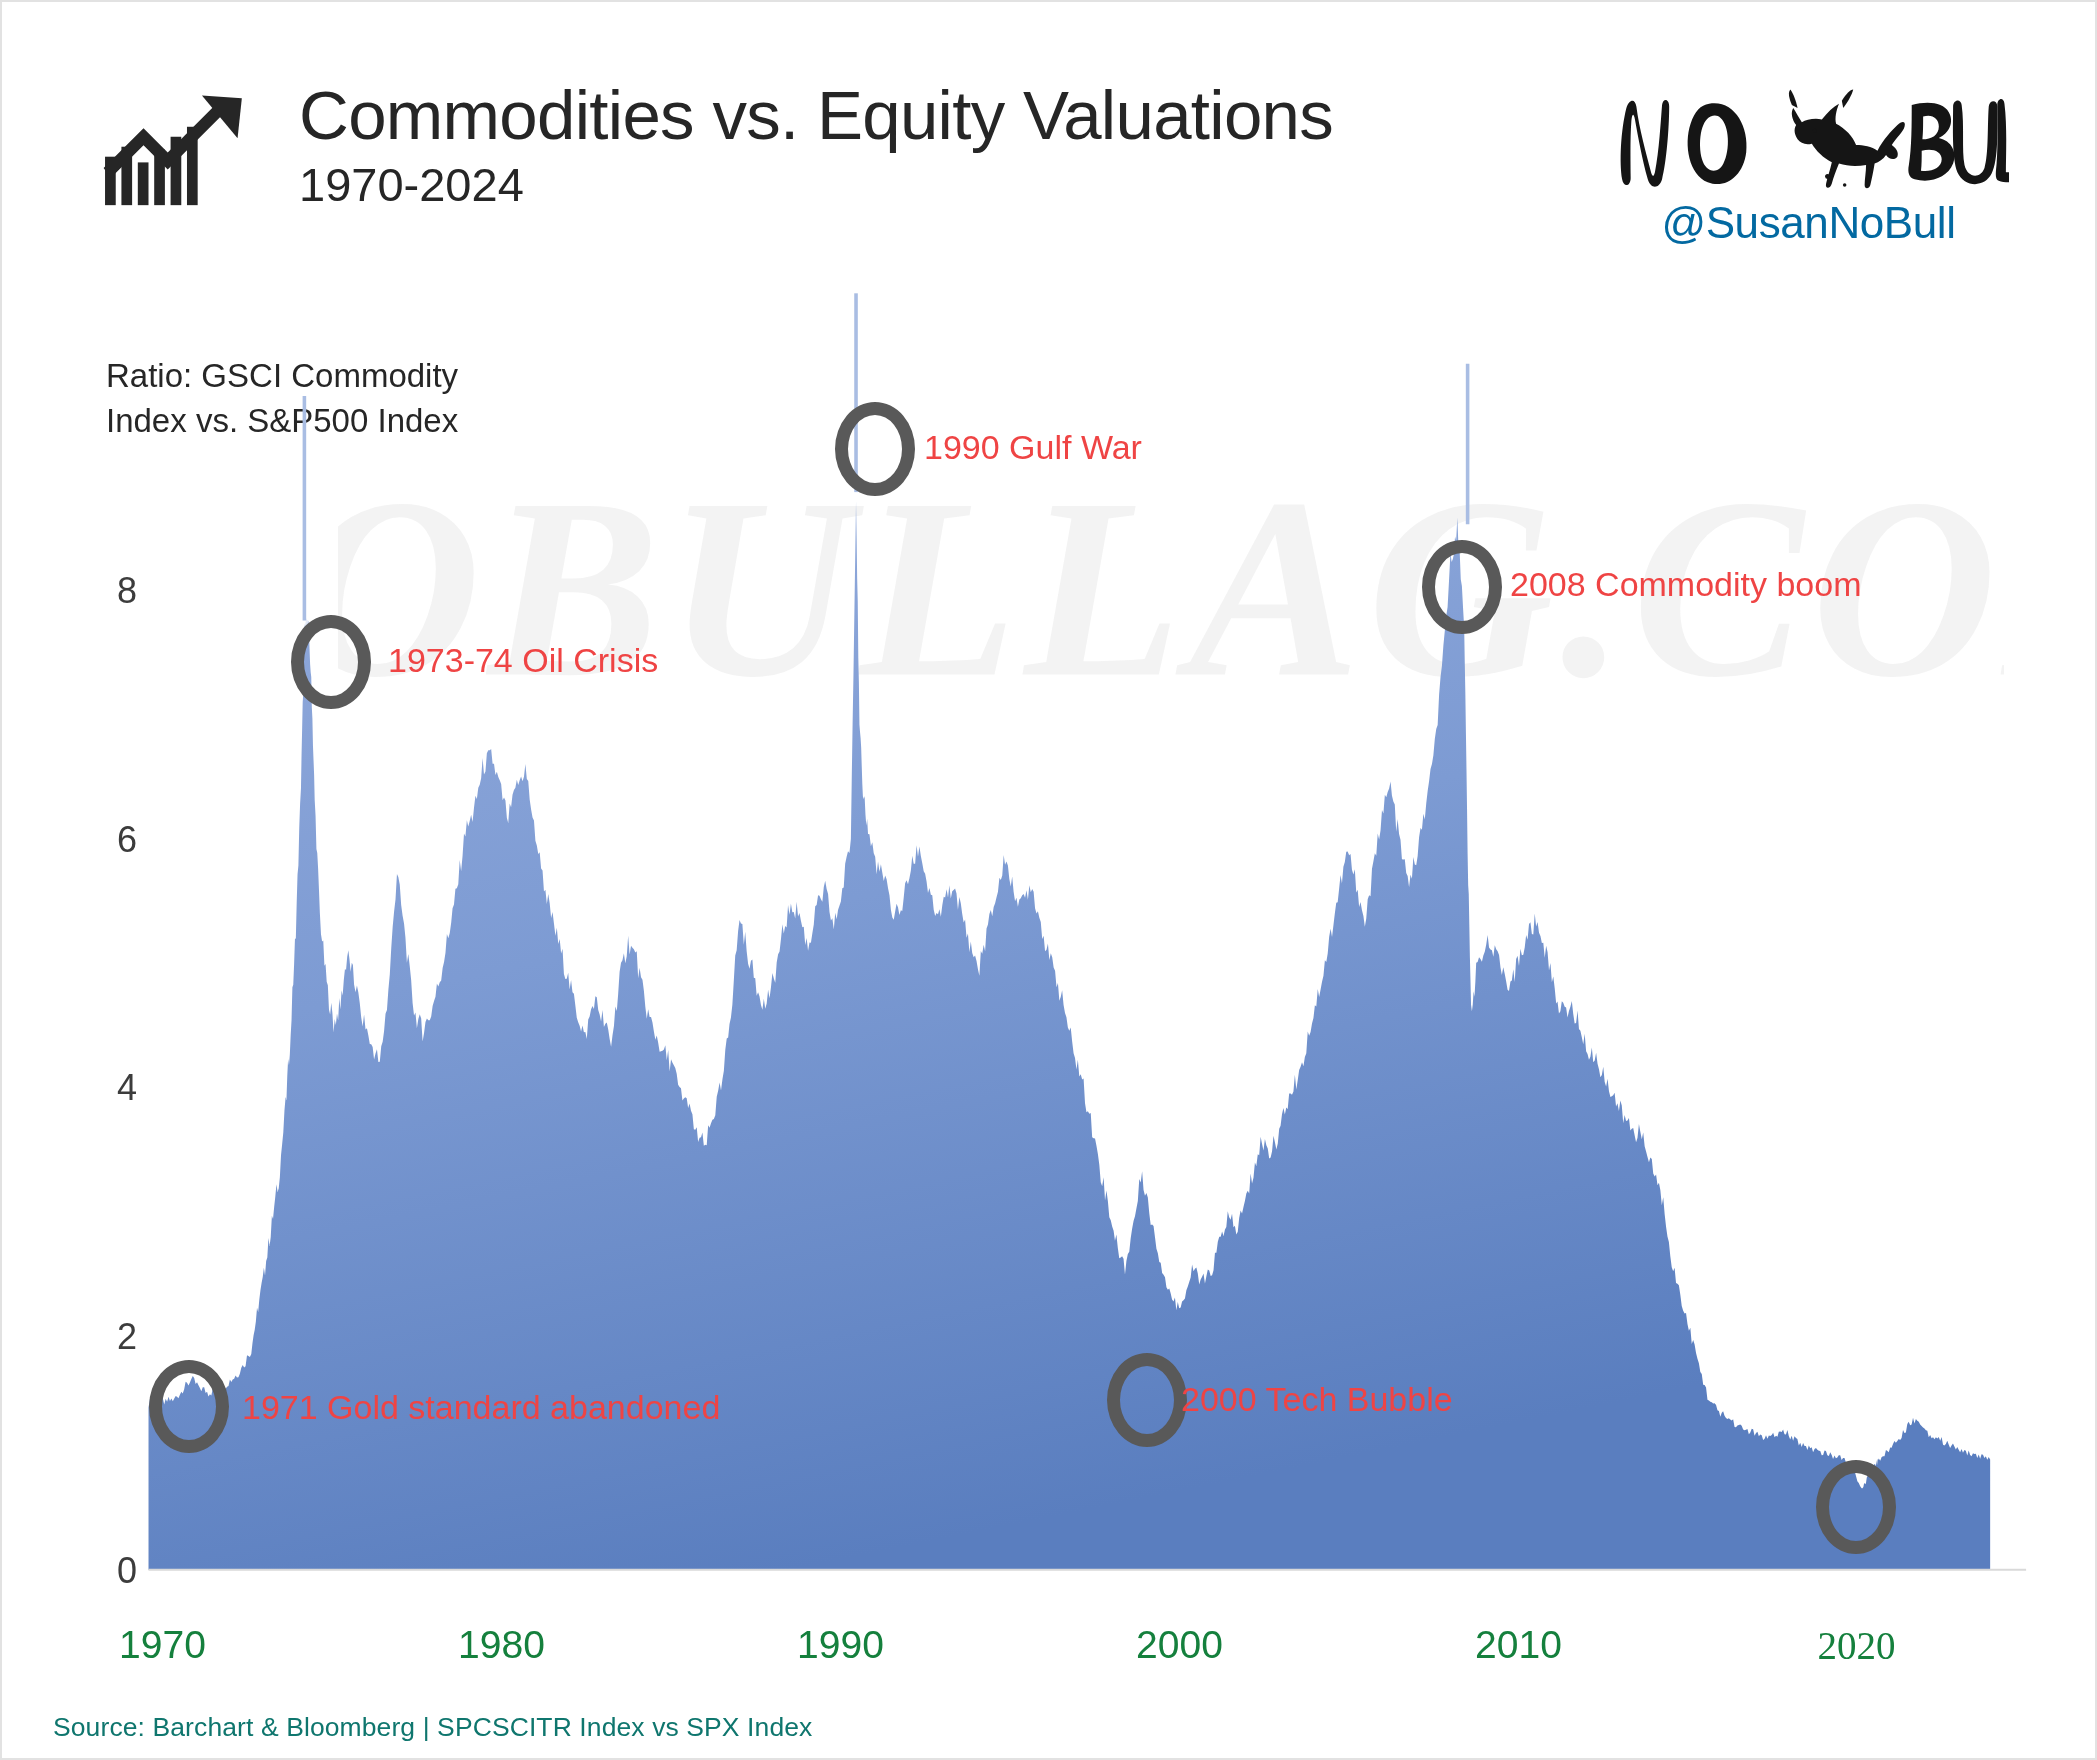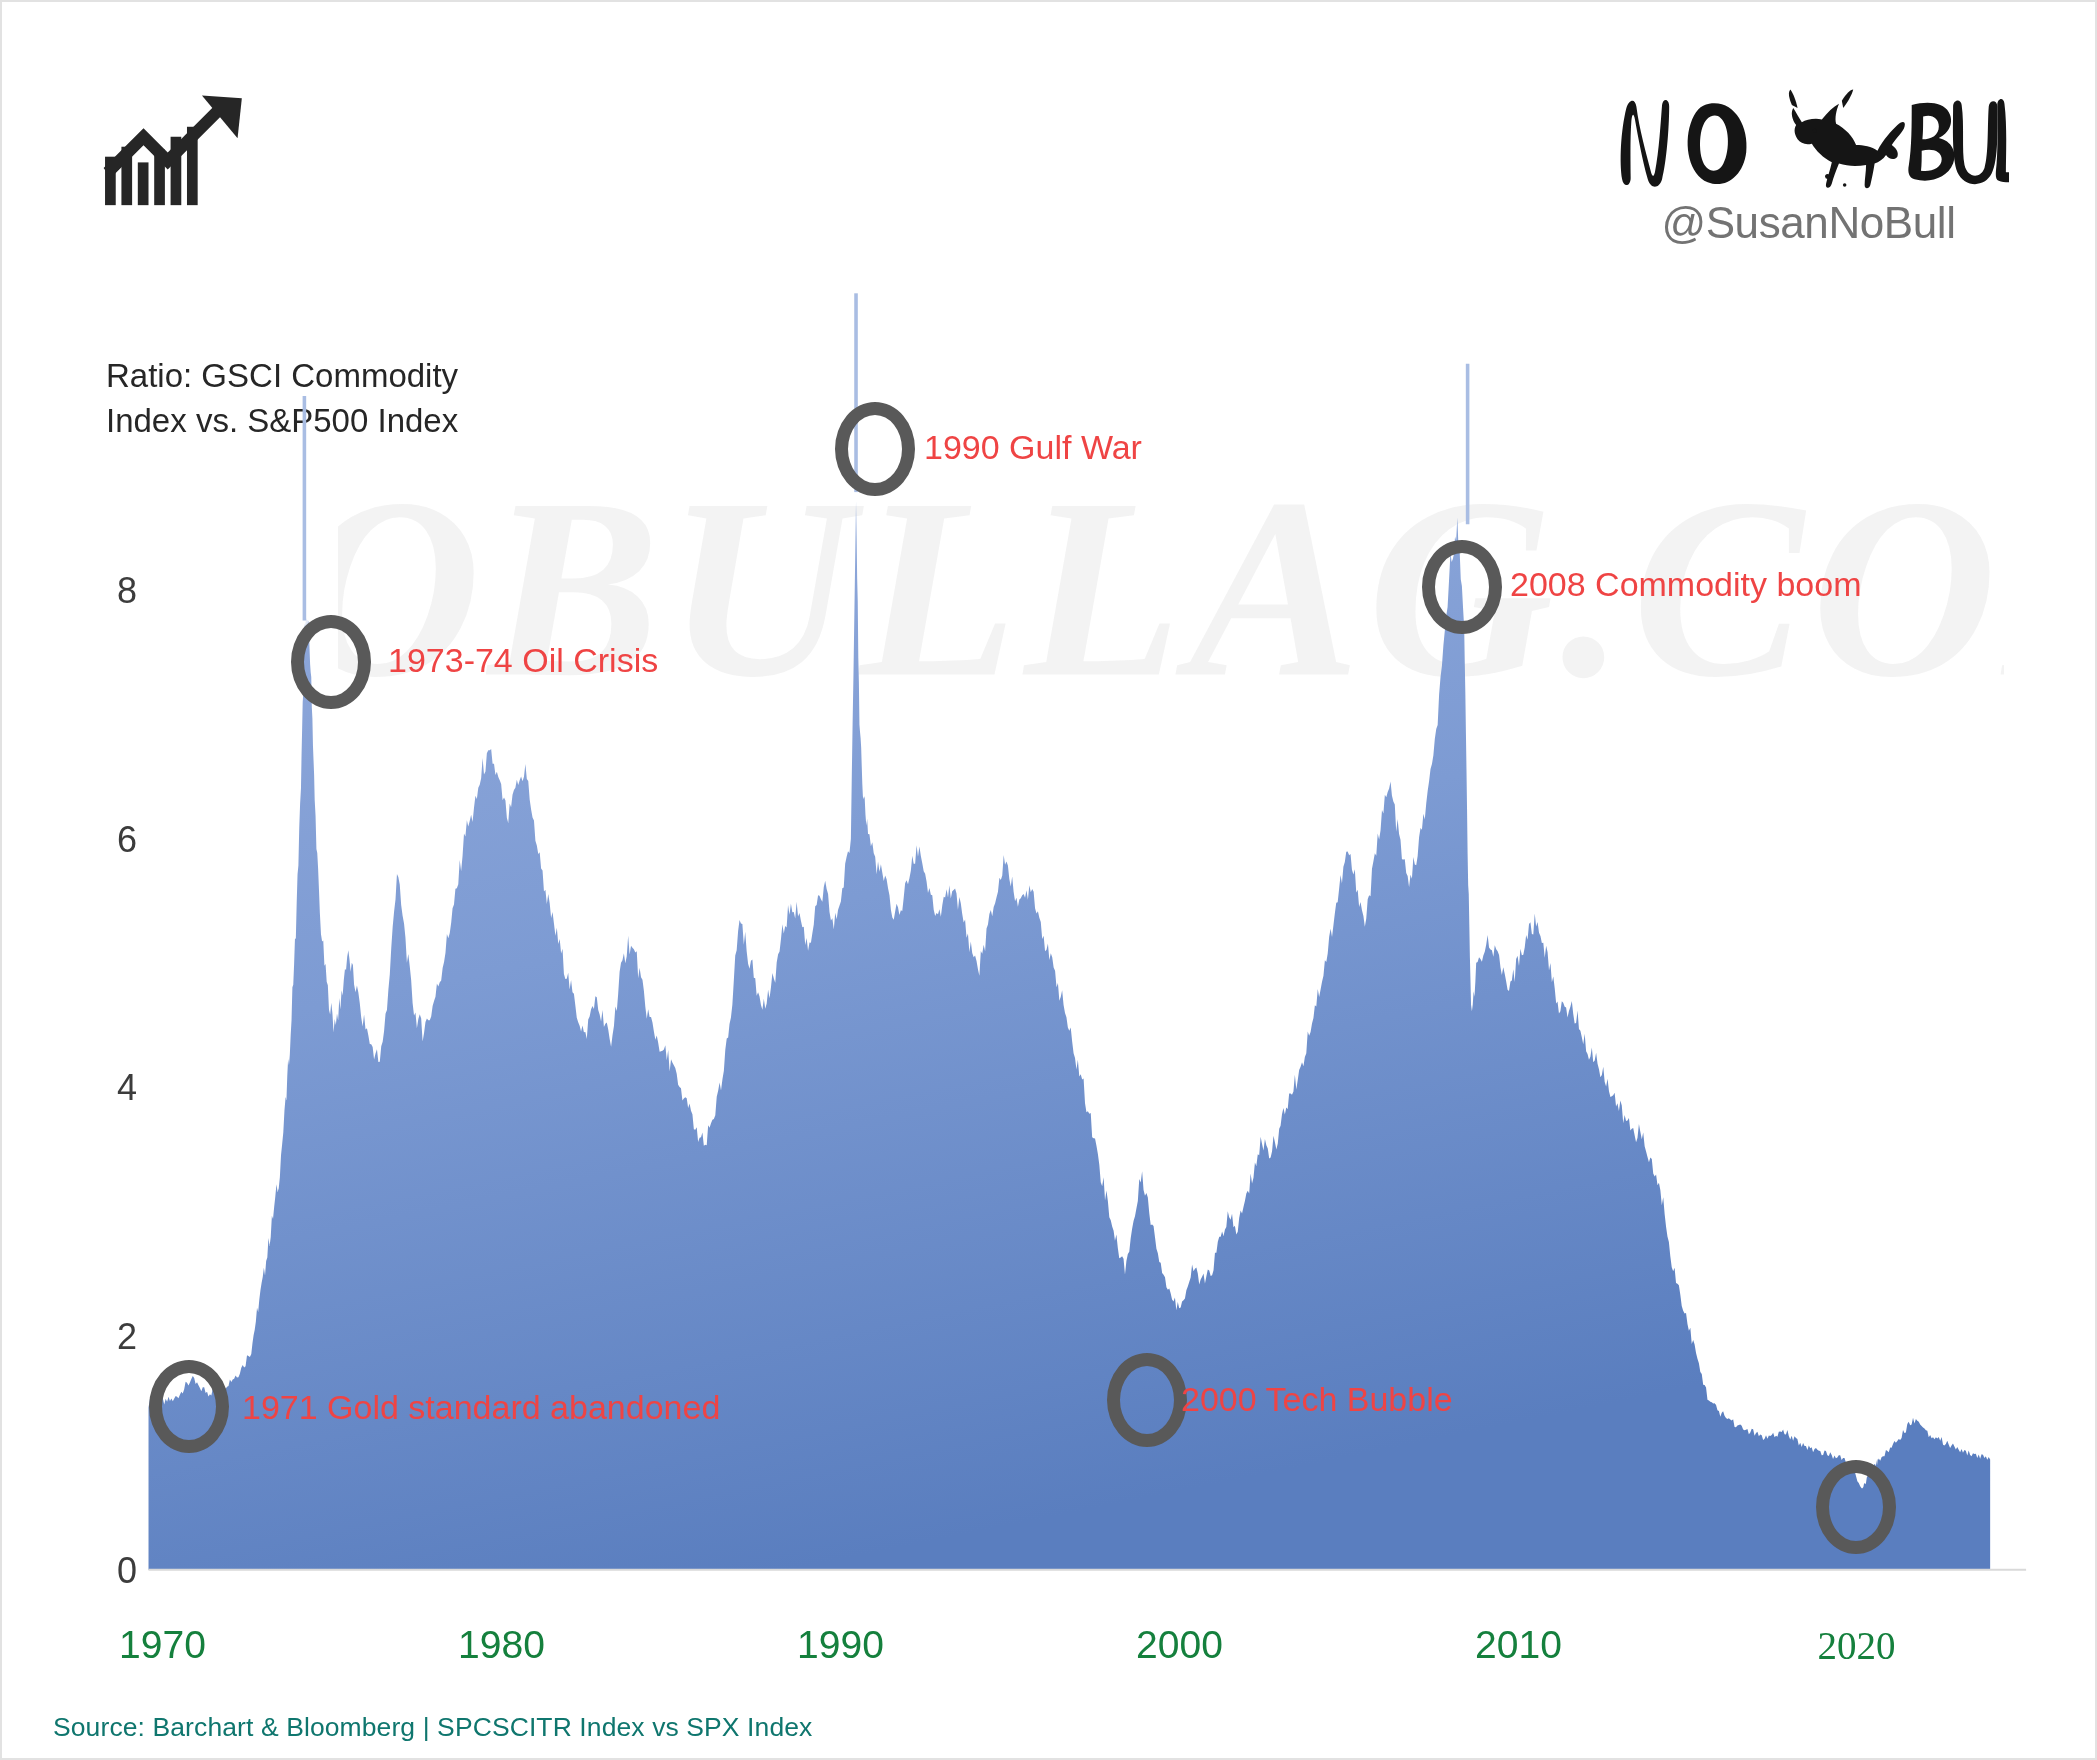--- a/index.html
+++ b/index.html
@@ -27,21 +27,21 @@
     font-family:"Liberation Sans", sans-serif;
     font-weight:400;letter-spacing:-0.7px;white-space:nowrap;
   }
   #chart-subtitle{
     font-size:47px;line-height:1.25;color:#262626;
     font-weight:400;letter-spacing:0px;margin-top:4.3px;
   }
   #brand{position:absolute;right:79px;top:86px;width:415px;text-align:center;}
   #brand-logo{display:block;width:400px;height:107px;margin:0 auto;}
   #brand-handle{
-    font-size:44px;color:#737373;margin-top:2.9px;letter-spacing:-0.4px;
+    font-size:44px;color:#0369a1;margin-top:2.9px;letter-spacing:-0.4px;
     font-family:"Liberation Sans", sans-serif;white-space:nowrap;
   }
 
   
   #axis-caption{
     position:absolute;left:104px;top:352px;
     font-size:33px;line-height:1.35;color:#262626;
   }
 
   
@@ -92,20 +92,24 @@
         <rect x="27" y="74" width="15" height="82"></rect>
         <rect x="50" y="96" width="15" height="60"></rect>
         <rect x="73" y="78" width="15" height="78"></rect>
         <rect x="96" y="60" width="15" height="96"></rect>
         <rect x="119" y="46" width="15" height="110"></rect>
         <polygon points="2,104 58,48 92,82 160,14 172,26 92,106 58,72 12,118"></polygon>
         <polygon points="140,2 196,6 190,62"></polygon>
       </g>
     </svg>
 
+    <div id="title-block">
+      <div id="chart-title">Commodities vs. Equity Valuations</div>
+      <div id="chart-subtitle">1970-2024</div>
+    </div>
 
     <div id="brand">
       <svg id="brand-logo" viewBox="0 0 560 150">
         <g fill="#151515">
 
           <path d="M18 128 C14 104 16 60 24 28 C28 16 36 14 38 26 C42 58 52 92 58 116 C60 124 62 126 64 118 C70 88 72 48 74 24 C75 14 84 14 84 26 C84 58 80 104 74 128 C70 142 58 142 54 128 C46 100 40 66 36 44 C34 34 32 36 31 46 C29 74 30 104 30 126 C30 138 20 140 18 128 Z"></path>
 
           <path d="M140 22 C174 16 196 52 192 90 C188 124 162 142 138 132 C112 122 104 80 114 50 C120 32 128 24 140 22 Z M142 40 C128 46 124 78 130 100 C135 118 152 122 160 106 C170 86 168 52 156 42 C152 38 147 38 142 40 Z"></path>
 
           <g>

